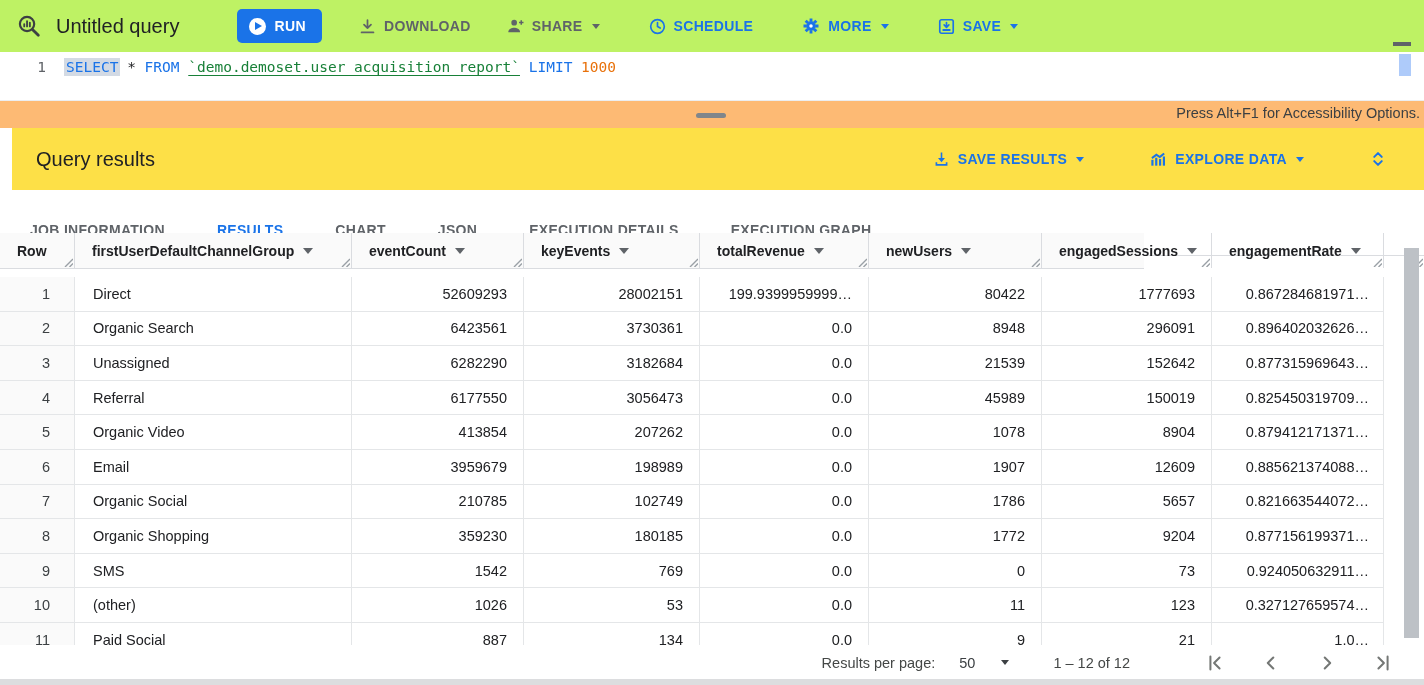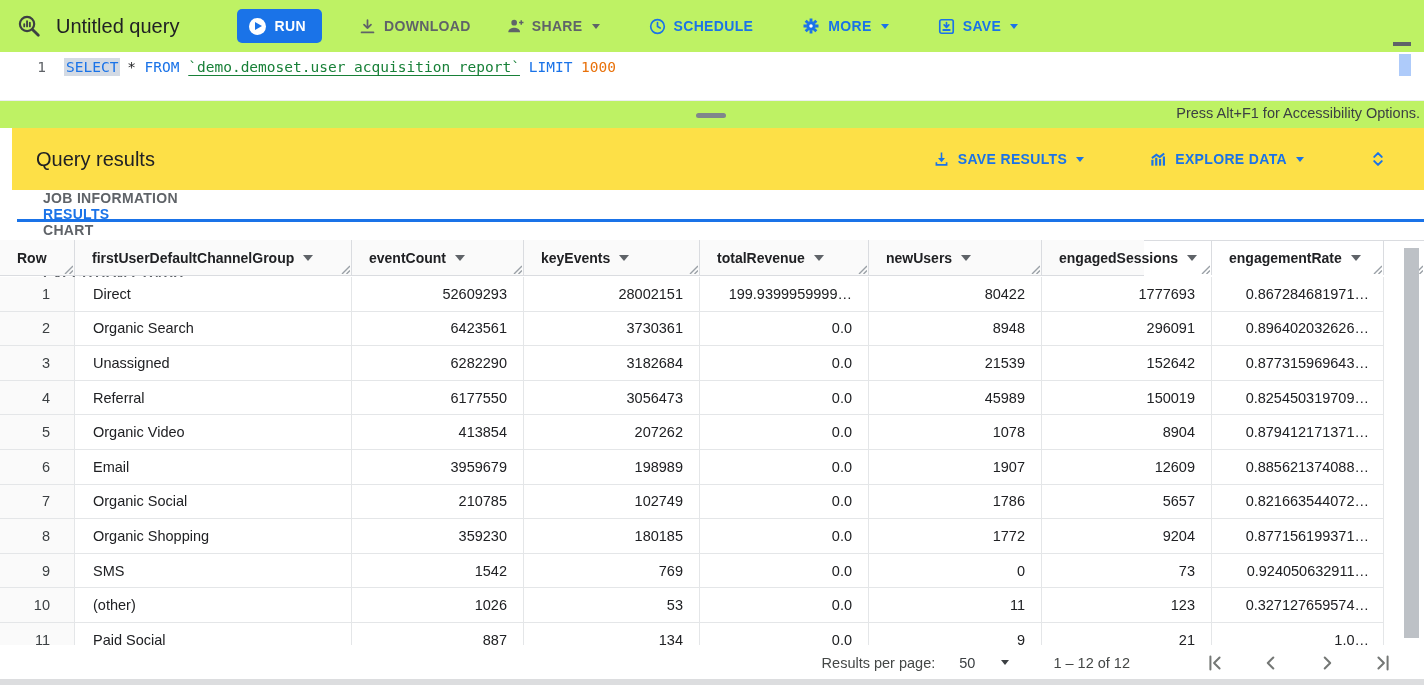--- a/index.html
+++ b/index.html
@@ -25,36 +25,36 @@
   .gutter { position:absolute; left:0; top:7px; width:46px; text-align:right; color:#5f6368; }
   .codeline { position:absolute; left:66px; top:7px; white-space:pre; color:#202124; }
   .kw { color:#1a73e8; }
   .kw.sel { background:#d3dae4; padding:1px 2px; margin:-1px -2px; }
   .tref { color:#188038; text-decoration:underline; text-underline-offset:3px; cursor:pointer; }
   .lit { color:#e8710a; }
   .minimap-dash { position:absolute; right:13px; top:-10px; width:18px; height:4px; background:#5f6368; }
   .ed-thumb { position:absolute; right:13px; top:2px; width:12px; height:22px; background:#aecbfa; }
 
   
-  .splitter { position:absolute; top:100px; left:0; right:0; height:28px; background:#bef264; border-top:1px solid #eceef0; }
+  .splitter { position:absolute; top:100px; left:0; right:0; height:28px; background:#fdba74; border-top:1px solid #eceef0; }
   .drag-handle { position:absolute; left:696px; top:12px; width:30px; height:5px; border-radius:3px; background:#80868b; cursor:row-resize; }
   .a11y { position:absolute; right:4px; top:4px; font-size:14.5px; color:#3c4043; }
 
   
   .res-head { position:absolute; top:128px; left:12px; right:0; height:62px; background:#fde047; display:flex; align-items:center; }
   .res-title { font-size:20px; font-weight:400; color:#202124; margin-left:24px; flex:0 0 auto; }
   .res-actions { margin-left:auto; display:flex; align-items:center; gap:44px; padding-right:26px; }
 
   
-  .tabs { position:absolute; top:190px; left:0; right:0; height:51px; display:flex; align-items:stretch; border-bottom:1px solid #dadce0; padding-left:17px;flex-direction:column; }
+  .tabs { position:absolute; top:205px; left:0; right:0; height:51px; display:flex; align-items:stretch; border-bottom:1px solid #dadce0; padding-left:4px; }
   .tab { display:flex; align-items:center; padding:0 26px; font-size:14px; font-weight:600; letter-spacing:.3px; color:#5f6368; cursor:pointer; }
   .tab.active { color:#1a73e8; box-shadow:inset 0 -3px 0 #1a73e8; }
 
   
-  .thead { position:absolute; top:240px; left:0; width:1144px; height:36px; display:grid; grid-template-columns:75px 277px 172px 176px 169px 173px 170px 172px 40px; background:#fafafa; border-bottom:1px solid #dadce0; }
+  .thead { position:absolute; top:233px; left:0; width:1144px; height:36px; display:grid; grid-template-columns:75px 277px 172px 176px 169px 173px 170px 172px 40px; background:#fafafa; border-bottom:1px solid #dadce0; }
   .th { position:relative; display:flex; align-items:center; border-right:1px solid #dadce0; font-size:14px; font-weight:600; color:#202124; padding:0 14px 0 17px; gap:9px; }
   .th:last-child { border-right:none; }
   .col-caret { width:0; height:0; border-left:5px solid transparent; border-right:5px solid transparent; border-top:6px solid #5f6368; cursor:pointer; flex:0 0 auto; }
   .grip { position:absolute; right:1px; bottom:1px; width:10px; height:10px; color:#9aa0a6; cursor:col-resize; }
   .tbody { position:absolute; top:277px; left:0; width:1424px; height:368px; overflow:hidden; }
   .tr { display:grid; grid-template-columns:75px 277px 172px 176px 169px 173px 170px 172px; height:34.6px; }
   .td { display:flex; align-items:center; border-right:1px solid #e4e6e8; border-bottom:1px solid #e4e6e8; font-size:14.5px; color:#202124; background:#fff; }
   .td.c0 { background:#fafafa; color:#3c4043; justify-content:flex-end; padding-right:24px; }
   .td.c1 { padding-left:18px; }
   .td.c2,.td.c3,.td.c4,.td.c5,.td.c6 { justify-content:flex-end; padding-right:16px; }

